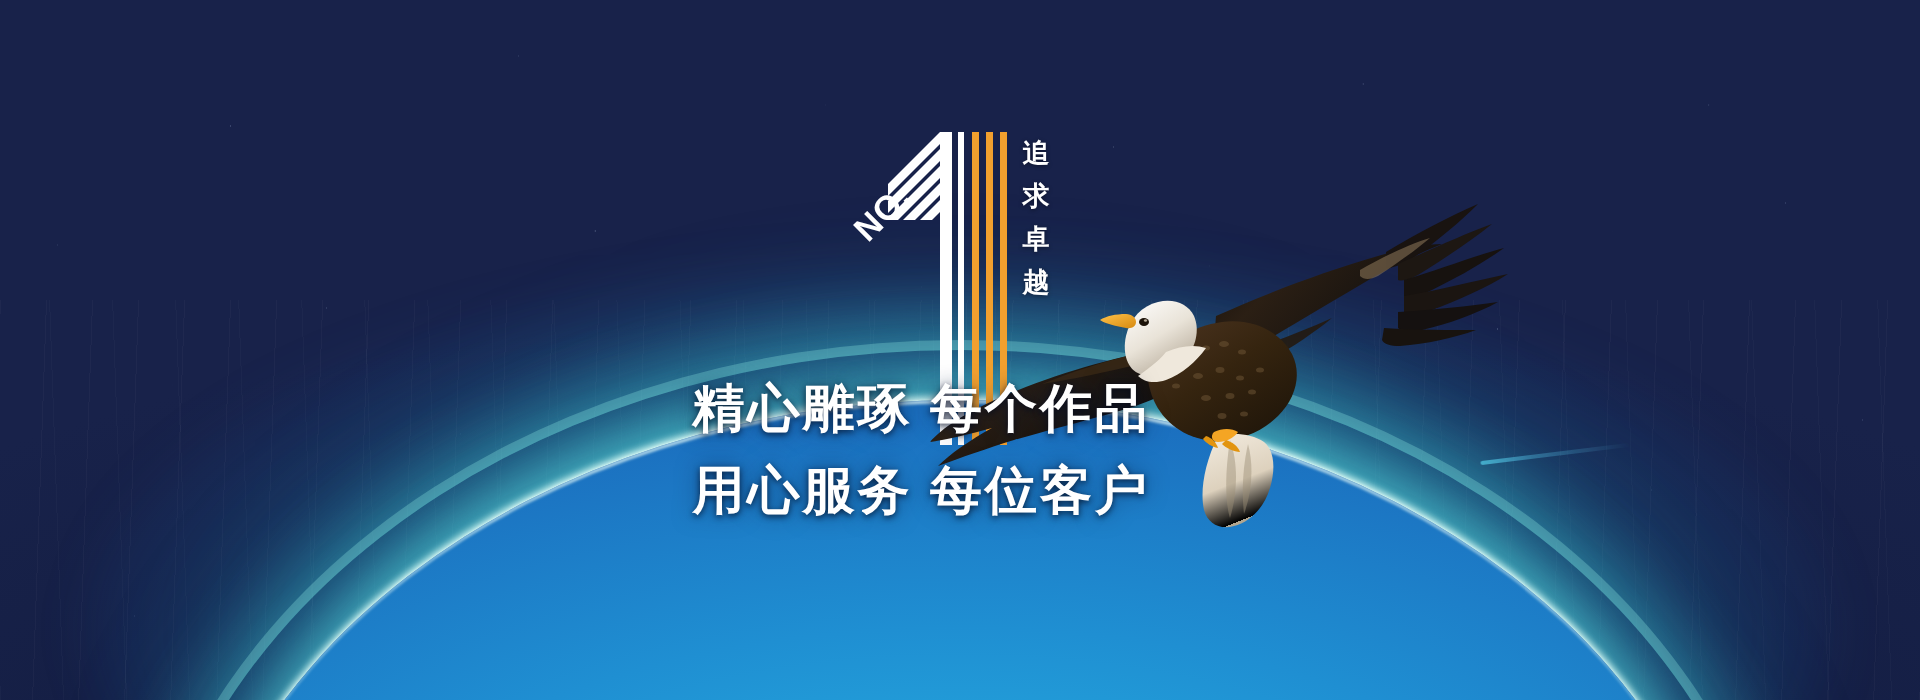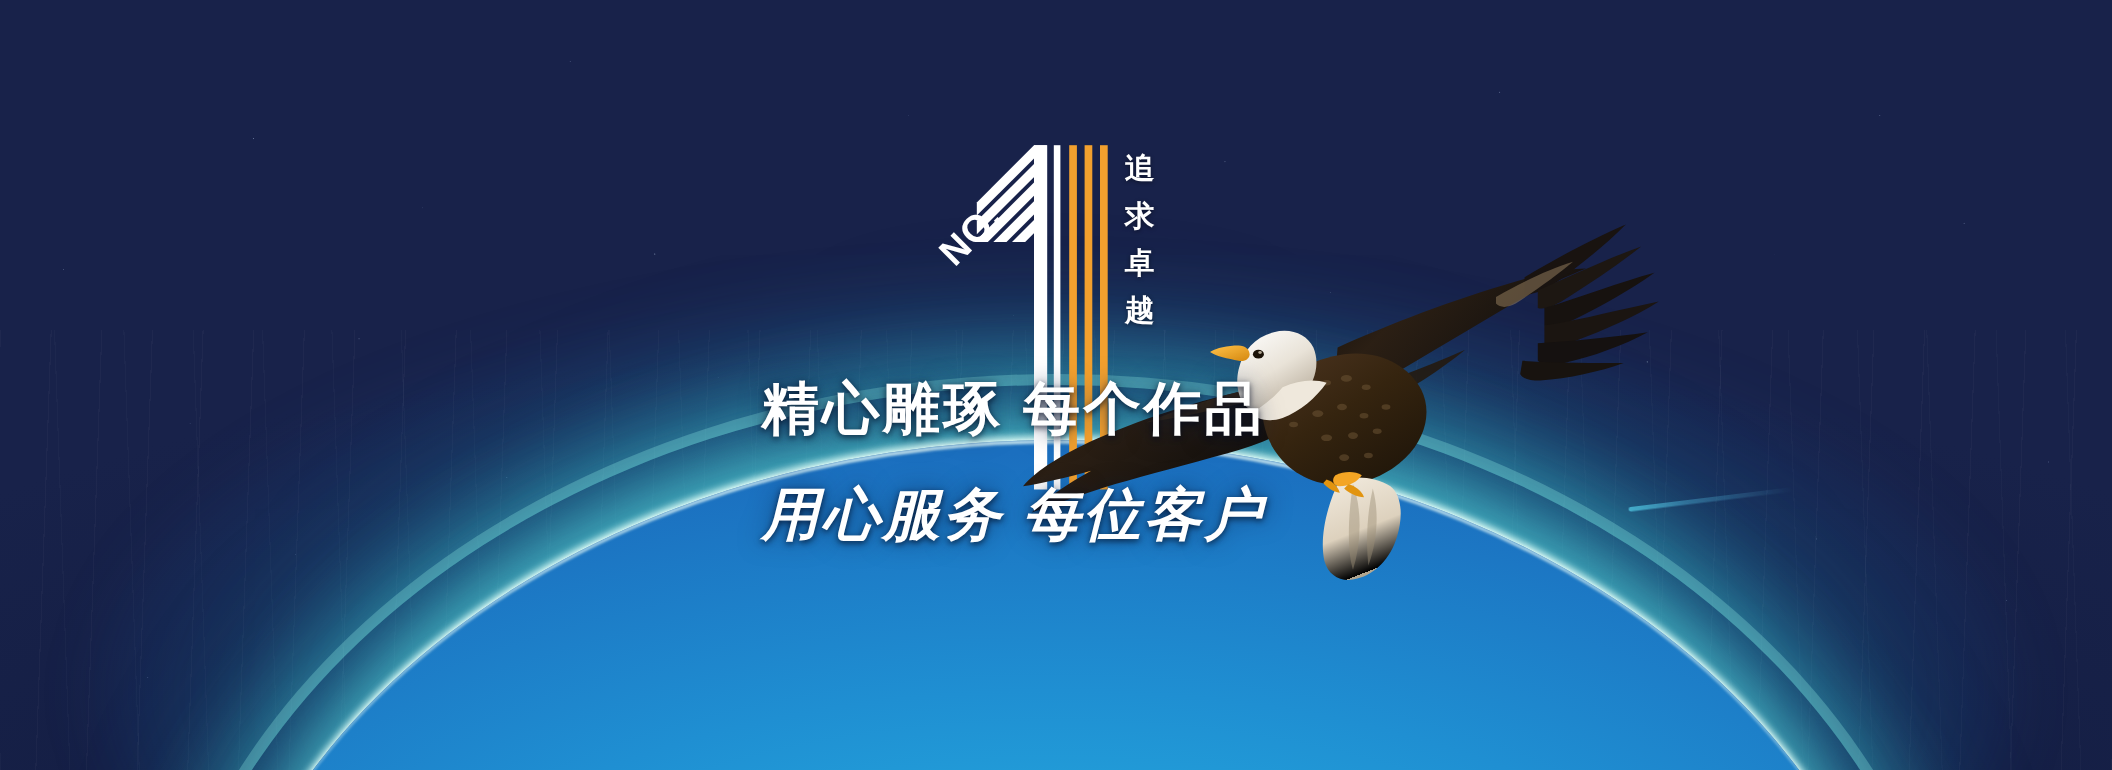--- a/index.html
+++ b/index.html
@@ -190,36 +190,36 @@
     position:absolute;
     left:930px; top:140px;
     width:620px; height:400px;
     pointer-events:none;
   }
   #eagle svg { display:block; }
 
   
   #headline {
     position:absolute;
-    left:0; top:346px;
+    left:0; top:382px;
     width:1150px;
     text-align:right;
     color:#ffffff;
     font-weight:700;
   }
   .hl-line {
     font-size:52px;
     line-height:1;
     letter-spacing:3px;
     white-space:pre;
     text-shadow:
       0 2px 6px rgba(3,10,30,.75),
       0 0 22px rgba(10,30,70,.55);
   }
-  .hl-line + .hl-line { margin-top:44px;font-style:italic; }
+  .hl-line + .hl-line { margin-top:30px; }
 </style>
 </head>
 <body>
 
 <div id="banner">
 
   <div class="stars s1"></div>
   <div class="stars s2"></div>
   <div class="stars s3"></div>
 

